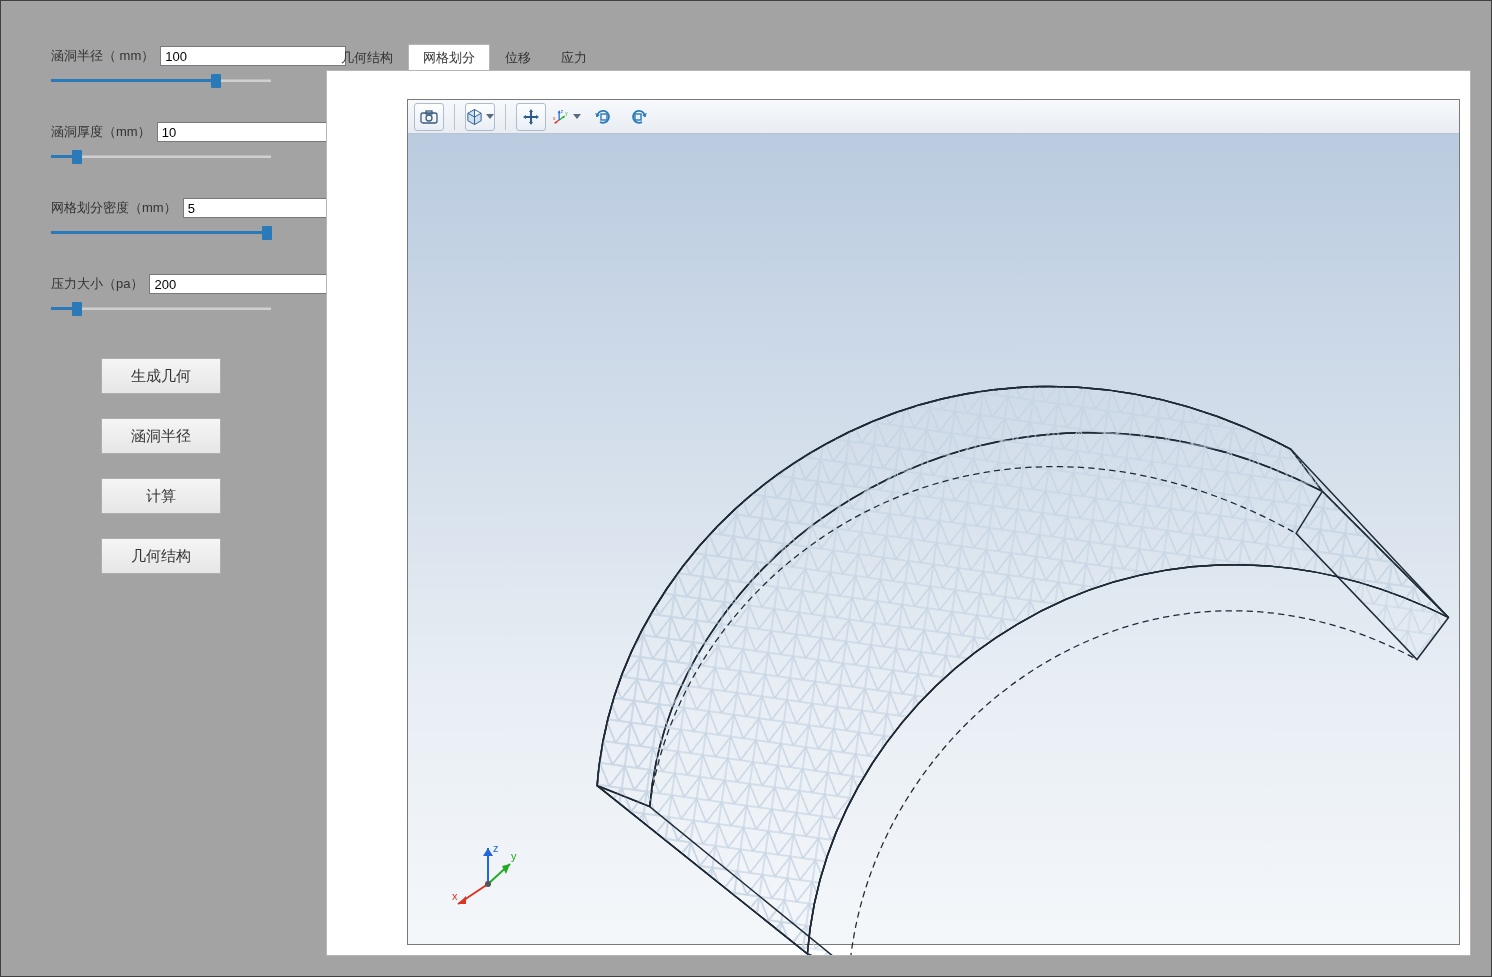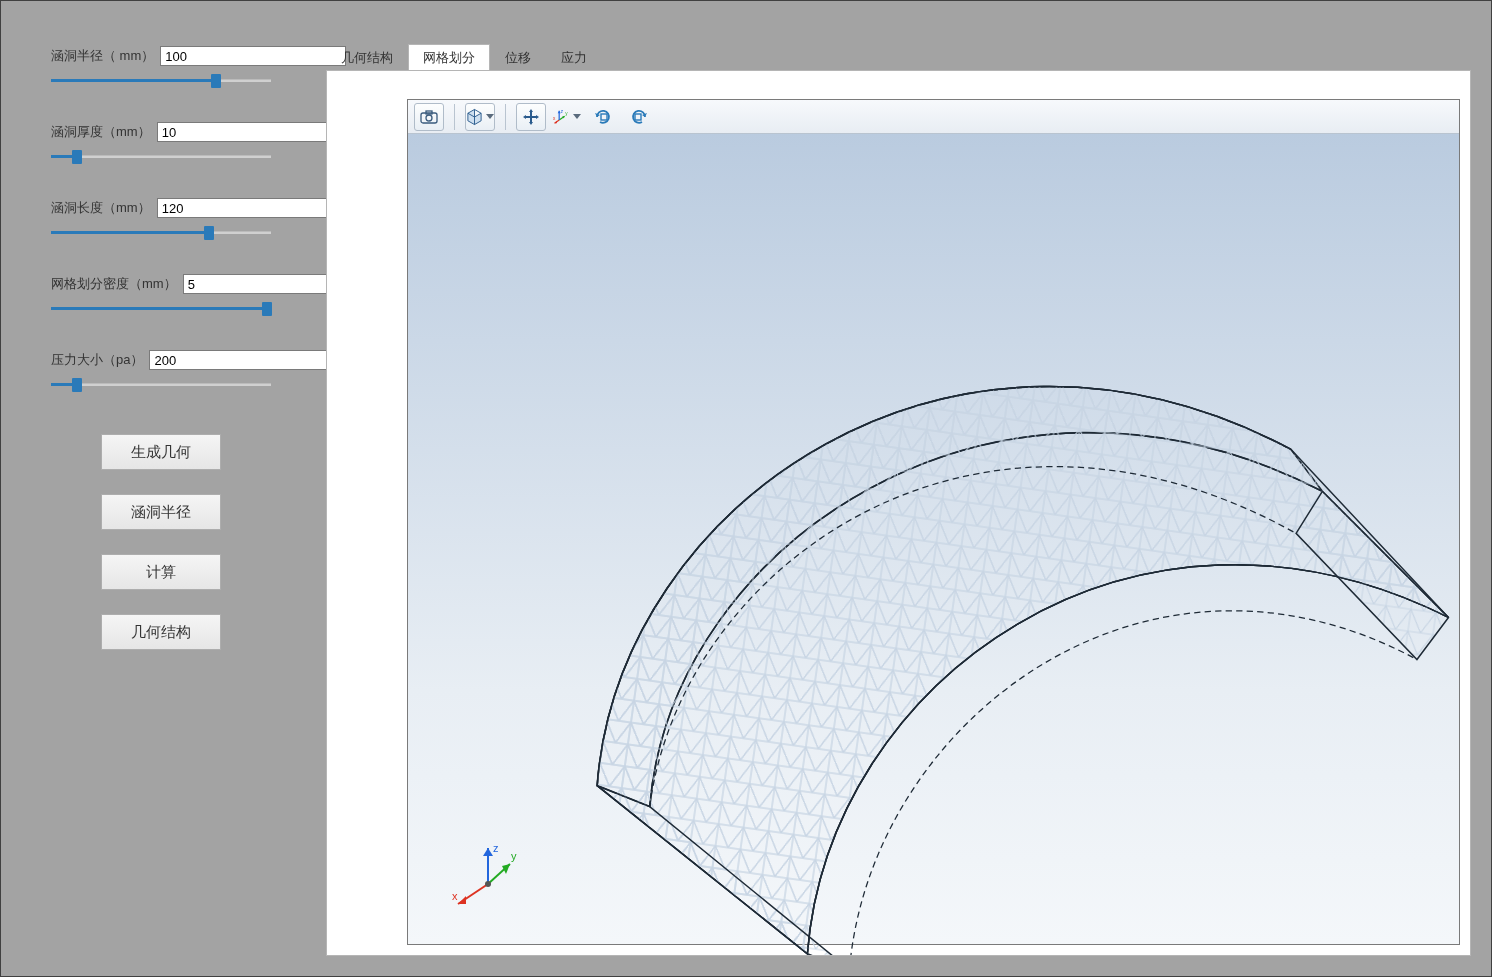--- a/index.html
+++ b/index.html
@@ -201,31 +201,20 @@
         <span class="param-label">涵洞厚度（mm）</span>
         <input class="param-input" value="10" style="">
       </div>
       <div class="slider">
         <div class="slider-track"></div>
         <div class="slider-fill" style="width:12%"></div>
         <div class="slider-thumb" style="left:12%"></div>
       </div>
     </div>
 
-    <div class="param-row">
-      <div class="param-header">
-        <span class="param-label">涵洞长度（mm）</span>
-        <input class="param-input" value="120" style="">
-      </div>
-      <div class="slider">
-        <div class="slider-track"></div>
-        <div class="slider-fill" style="width:72%"></div>
-        <div class="slider-thumb" style="left:72%"></div>
-      </div>
-    </div>
 
     <div class="param-row">
       <div class="param-header">
         <span class="param-label">网格划分密度（mm）</span>
         <input class="param-input" style="flex: 0 0 60px;" value="5">
       </div>
       <div class="slider">
         <div class="slider-track"></div>
         <div class="slider-fill" style="width:98%"></div>
         <div class="slider-thumb" style="left:98%"></div>

